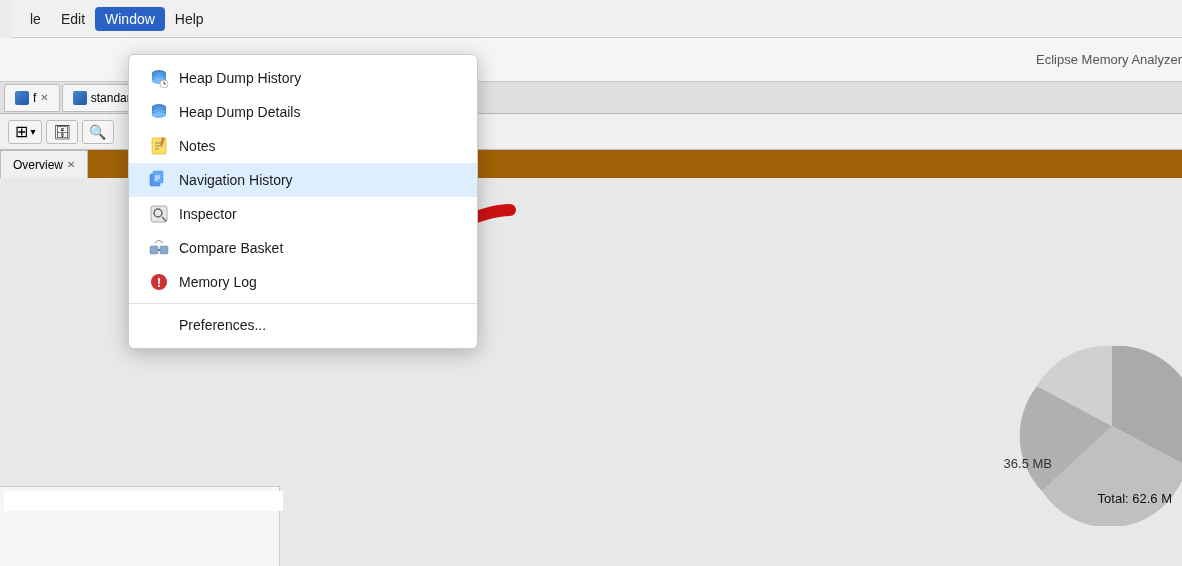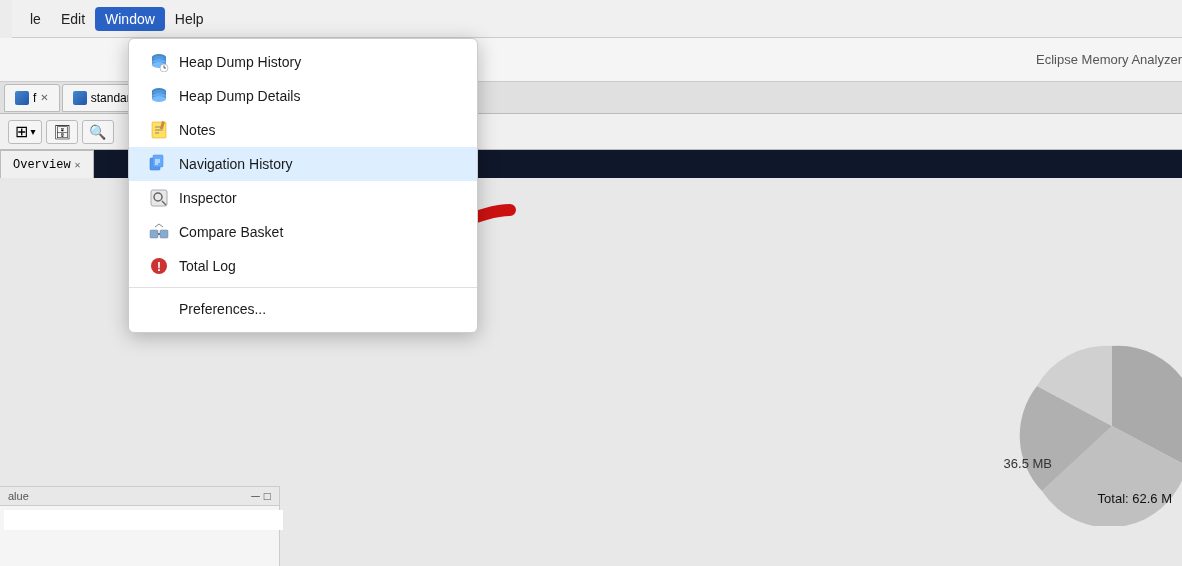--- a/index.html
+++ b/index.html
@@ -118,22 +118,21 @@
       top: 112px;
       left: 0;
       right: 0;
       bottom: 0;
       background: #e8e8e8;
     }
     .content-tab-bar {
       display: flex;
       align-items: flex-start;
       height: 28px;
-      background: #0f172a;
-      font-family: Liberation Mono, monospace;
+      background: #a16207;
     }
     .content-tab {
       display: flex;
       align-items: center;
       gap: 4px;
       padding: 4px 12px;
       font-size: 12px;
       background: #f0f0f0;
       border: 1px solid #bbb;
       border-bottom: none;
@@ -168,21 +167,21 @@
       background: white;
       margin: 4px;
       height: 20px;
       font-size: 12px;
       padding: 2px 4px;
     }
 
     
     .dropdown-overlay {
       position: absolute;
-      top: 0;
+      top: 16px;
       left: 128px;
       z-index: 100;
     }
     .dropdown-menu {
       background: white;
       border: 1px solid #ccc;
       border-radius: 6px;
       box-shadow: 0 4px 20px rgba(0,0,0,0.25);
       width: 350px;
       padding: 6px 0;
@@ -317,27 +316,20 @@
   <div class="content-tabs">
     <div class="content-tab-bar">
       <div class="content-tab">
         <span>Overview</span>
         <span style="font-size:10px; color:#666;">✕</span>
       </div>
     </div>
   </div>
 
   <div class="bottom-panel">
-    <div class="bottom-panel-header">
-      <span>alue</span>
-      <div style="display:flex; gap:4px;">
-        <span style="cursor:pointer; font-size:12px;">─</span>
-        <span style="cursor:pointer; font-size:12px;">□</span>
-      </div>
-    </div>
     <input class="bottom-input" type="text" value="" style="">
   </div>
 
   <div>
     <svg class="pie-svg" width="200" height="200" viewBox="0 0 200 200">
 
       <circle cx="100" cy="100" r="80" fill="#ddd"></circle>
       <path d="M100,100 L100,20 A80,80 0 0,1 175,140 Z" fill="#aaa"></path>
       <path d="M100,100 L175,140 A80,80 0 0,1 30,165 Z" fill="#c0c0c0"></path>
       <path d="M100,100 L30,165 A80,80 0 0,1 25,60 Z" fill="#b0b0b0"></path>
@@ -436,21 +428,21 @@
       <span class="dropdown-label">Compare Basket</span>
     </div>
 
     <div class="dropdown-item">
       <div class="dropdown-icon">
         <svg width="20" height="20" viewBox="0 0 20 20">
           <circle cx="10" cy="10" r="8" fill="#cc3333"></circle>
           <text x="10" y="15" text-anchor="middle" font-size="12" font-weight="bold" fill="white">!</text>
         </svg>
       </div>
-      <span class="dropdown-label">Total Log</span>
+      <span class="dropdown-label">Memory Log</span>
     </div>
 
     <div class="dropdown-separator"></div>
 
     <div class="dropdown-item">
       <div class="dropdown-icon" style="width:20px;"></div>
       <span class="dropdown-label">Preferences...</span>
     </div>
 
   </div>

